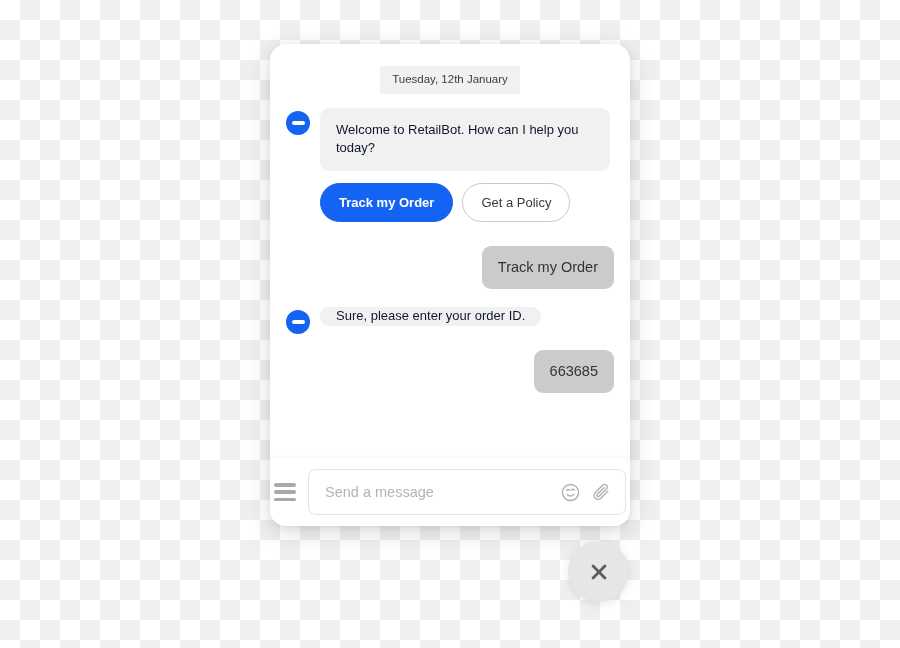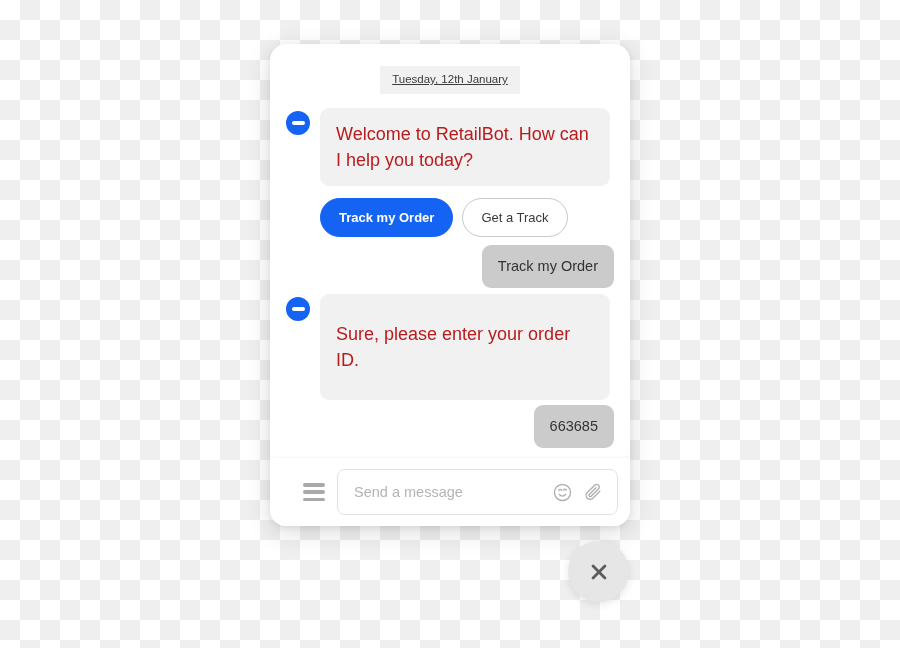--- a/index.html
+++ b/index.html
@@ -55,21 +55,20 @@
     margin-bottom: 14px;
   }
   .date-chip {
     background: #f1f1f2;
     color: #3c3c3c;
     font-size: 11.5px;
     line-height: 1;
     padding: 8px 12px;
     border-radius: 1px;
     white-space: nowrap;
-    text-decoration: underline;
   }
 
   
   .bot-row {
     display: flex;
     align-items: flex-start;
     gap: 10px;
   }
   .avatar {
     flex: 0 0 auto;
@@ -84,29 +83,29 @@
   }
   .avatar .bar {
     width: 13px;
     height: 4px;
     border-radius: 2px;
     background: #ffffff;
     display: block;
   }
   .bot-bubble {
     background: #f1f1f2;
-    color: #b91c1c;
+    color: #0f172a;
     border-radius: 9px;
     padding: 13px 16px;
-    font-size: 18px;
+    font-size: 13px;
     line-height: 1.45;
     max-width: 258px;
   }
   .bot-bubble.one-line {
-    padding: 27px 16px;
+    padding: 0 16px;
   }
 
   
   .quick-replies {
     margin-left: 34px;
     margin-top: 12px;
     display: flex;
     flex-wrap: wrap;
     gap: 8px 9px;
     max-width: 262px;
@@ -151,21 +150,21 @@
   .sp-18 { height: 18px; }
   .sp-16 { height: 16px; }
 
   
   .composer {
     flex: 0 0 auto;
     height: 68px;
     display: flex;
     align-items: center;
     gap: 12px;
-    padding: 0 33px;
+    padding: 0 4px;
     background: #ffffff;
     box-shadow: 0 -1px 3px rgba(0,0,0,0.05);
   }
   .menu-btn {
     flex: 0 0 auto;
     width: 22px;
     height: 18px;
     display: flex;
     flex-direction: column;
     justify-content: space-between;
@@ -243,21 +242,21 @@
 
       <div class="bot-row">
         <div class="avatar">
           <span class="bar"></span>
         </div>
         <div class="bot-bubble">Welcome to RetailBot. How can I help you today?</div>
       </div>
 
       <div class="quick-replies">
         <div class="pill primary">Track my Order</div>
-        <div class="pill ghost">Get a Track</div>
+        <div class="pill ghost">Get a Policy</div>
       </div>
 
       <div class="sp-24"></div>
 
       <div class="user-row">
         <div class="user-bubble">Track my Order</div>
       </div>
 
       <div class="sp-18"></div>
 

